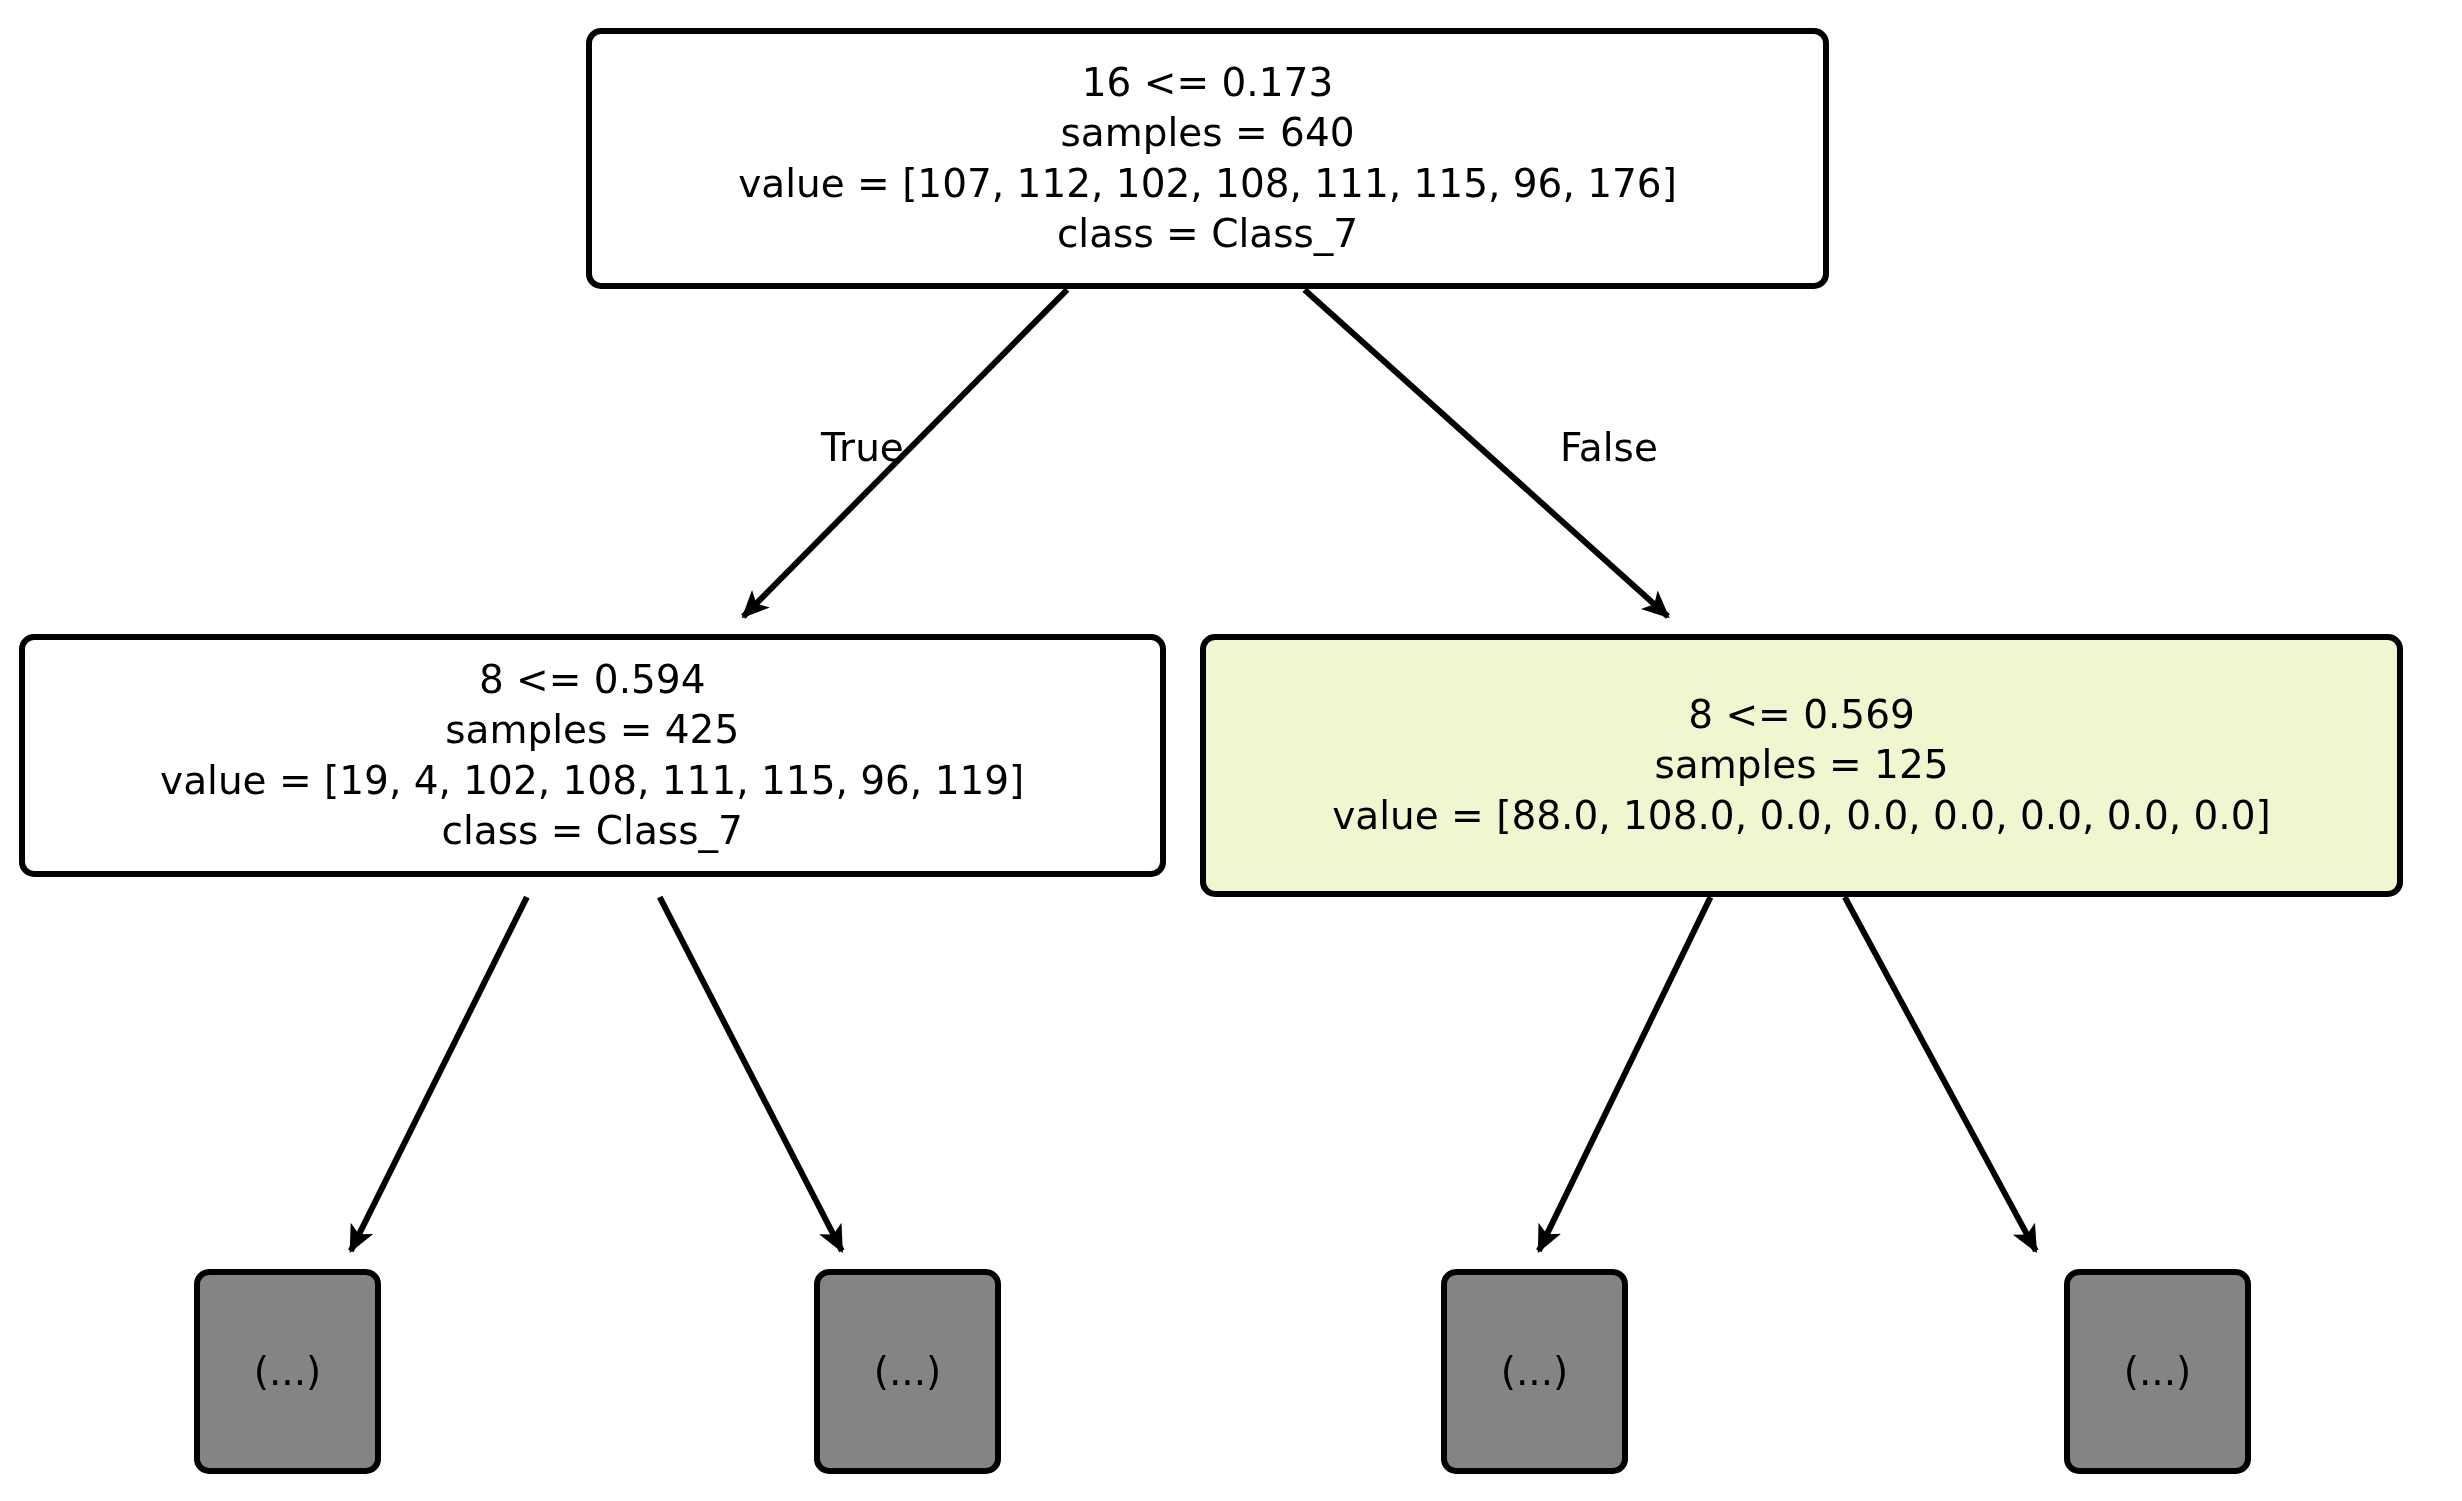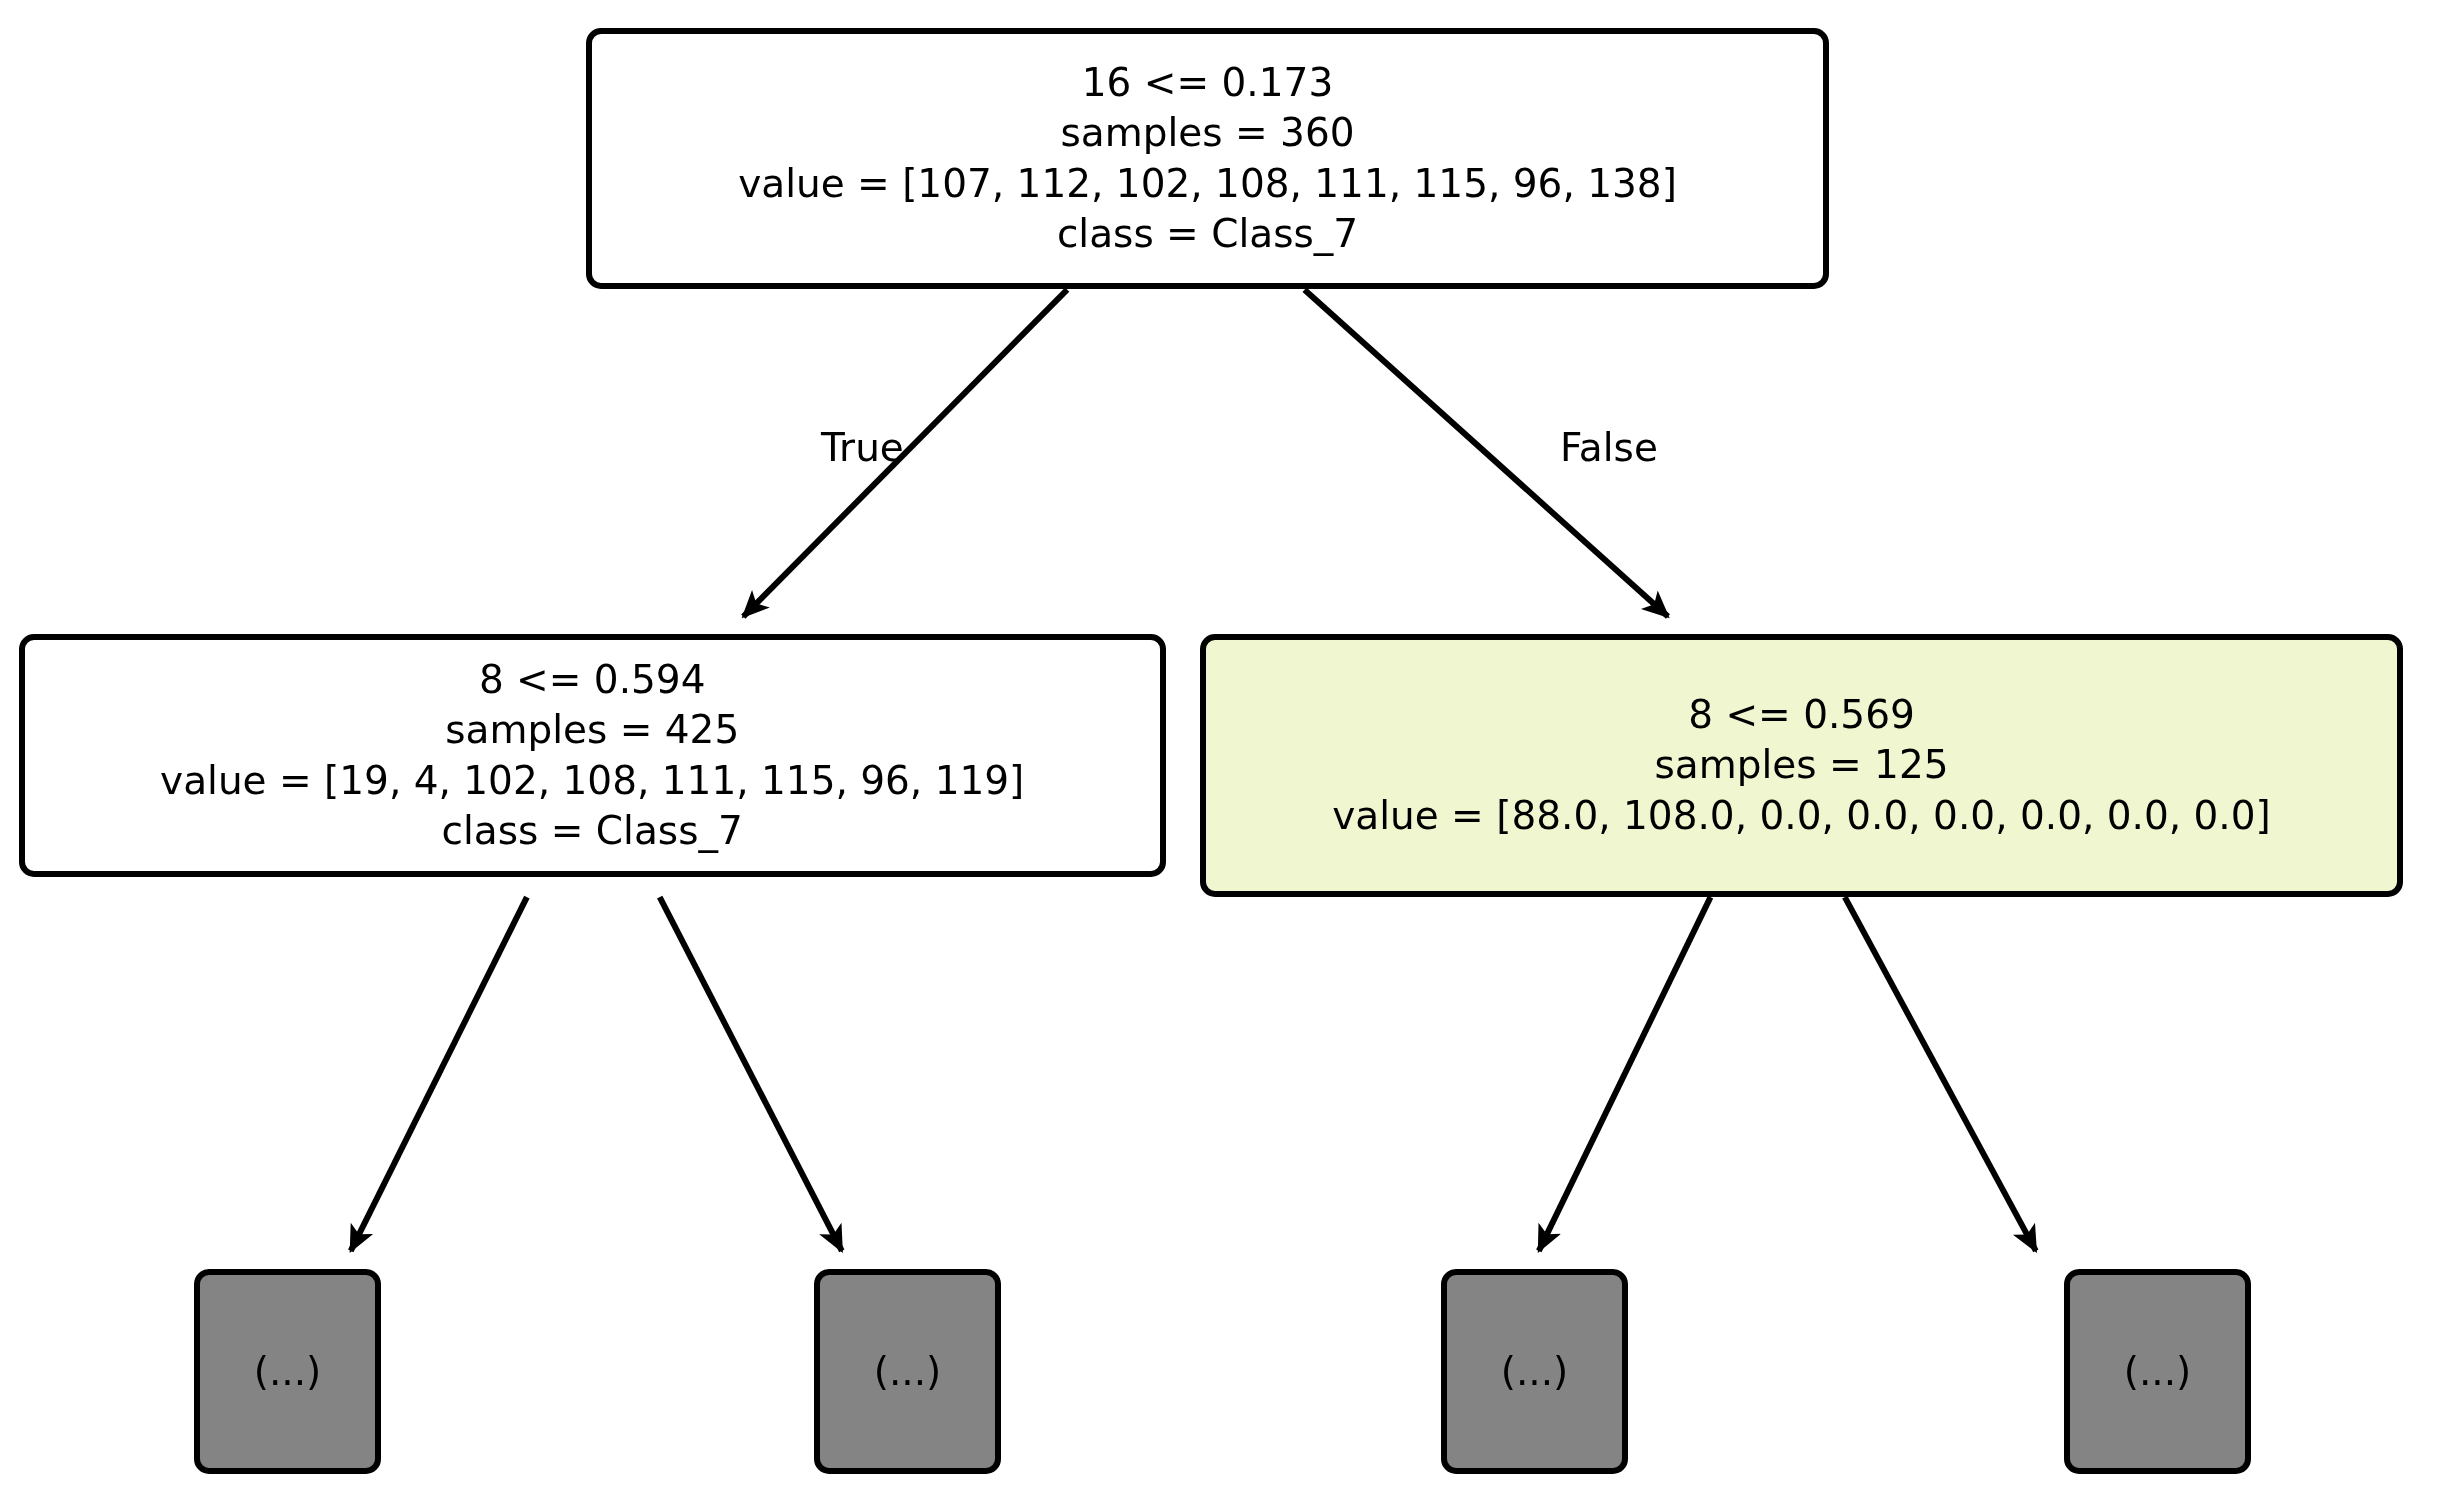--- a/index.html
+++ b/index.html
@@ -68,22 +68,22 @@
       <line x1="1748" y1="388" x2="2235" y2="826" stroke="#000000" stroke-width="8" marker-end="url(#arrowhead)"></line>
       <line x1="706" y1="1202" x2="470" y2="1676" stroke="#000000" stroke-width="8" marker-end="url(#arrowhead)"></line>
       <line x1="884" y1="1202" x2="1128" y2="1676" stroke="#000000" stroke-width="8" marker-end="url(#arrowhead)"></line>
       <line x1="2292" y1="1202" x2="2062" y2="1676" stroke="#000000" stroke-width="8" marker-end="url(#arrowhead)"></line>
       <line x1="2472" y1="1202" x2="2728" y2="1676" stroke="#000000" stroke-width="8" marker-end="url(#arrowhead)"></line>
     </svg>
 
   <div id="nodes-layer">
       <div class="node" style="left: 586px; top: 28px; width: 1243px; height: 261px; background: rgb(255, 255, 255);">
         <span class="line">16 &lt;= 0.173</span>
-        <span class="line">samples = 360</span>
-        <span class="line">value = [107, 112, 102, 108, 111, 115, 96, 138]</span>
+        <span class="line">samples = 640</span>
+        <span class="line">value = [107, 112, 102, 108, 111, 115, 96, 176]</span>
         <span class="line">class = Class_7</span>
       </div>
       <div class="node" style="left: 18.7px; top: 634px; width: 1147px; height: 243px; background: rgb(255, 255, 255);">
         <span class="line">8 &lt;= 0.594</span>
         <span class="line">samples = 425</span>
         <span class="line">value = [19, 4, 102, 108, 111, 115, 96, 119]</span>
         <span class="line">class = Class_7</span>
       </div>
       <div class="node" style="left: 1200px; top: 634px; width: 1203px; height: 263px; background: rgb(239, 246, 208);">
         <span class="line">8 &lt;= 0.569</span>

